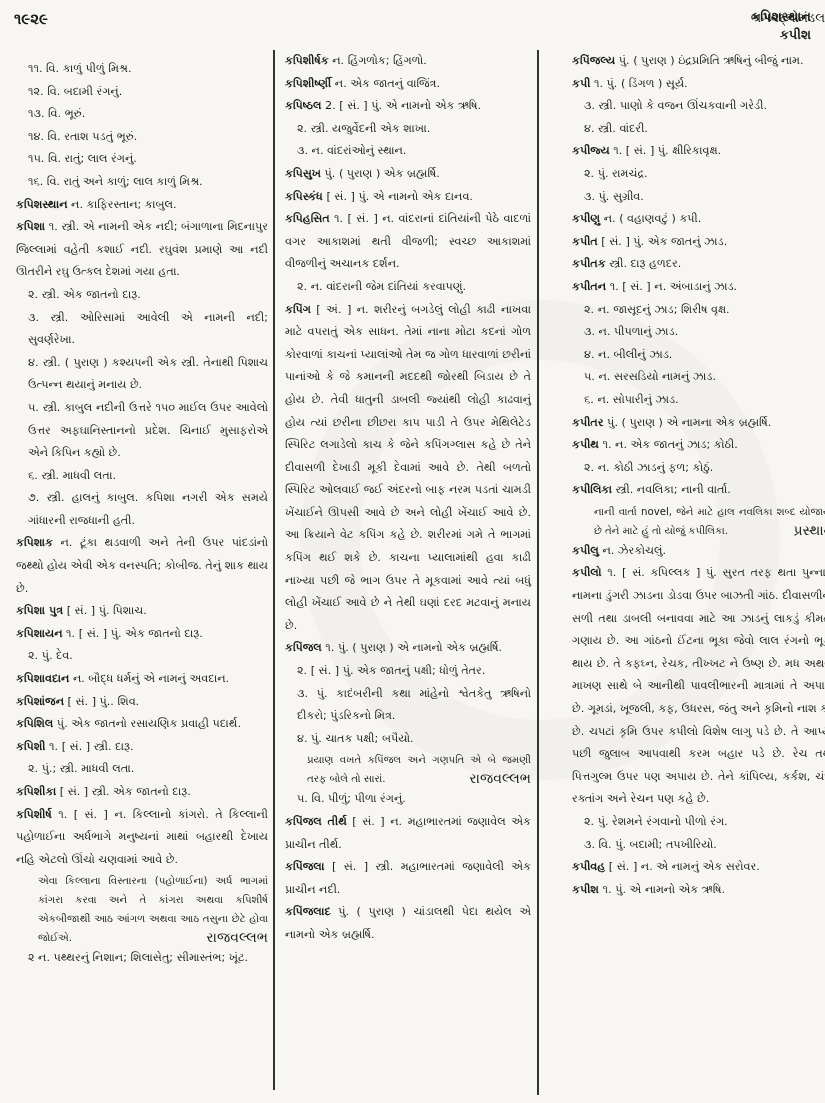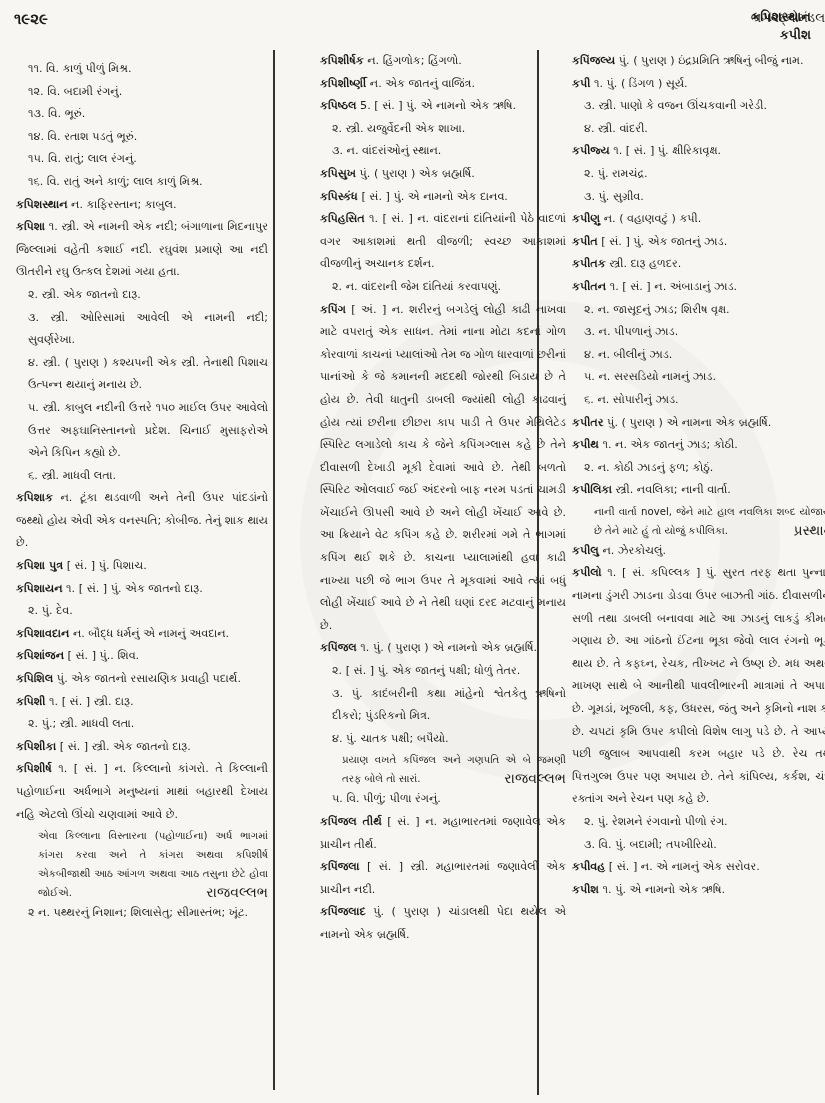--- a/index.html
+++ b/index.html
@@ -10,21 +10,21 @@
     color:#1a1a1a;
     position:relative;
   }
   .page { position:absolute; left:0; top:0; width:781px; height:1103px; }
   .header { position:absolute; top:0; left:0; width:825px; height:52px; }
   .hdr-page { position:absolute; left:14px; top:10px; font-size:15px; font-weight:bold; }
   .hdr-title { position:absolute; left:0; width:825px; top:10px; text-align:right; font-size:13px; }
   .hdr-guide { position:absolute; right:14px; top:8px; text-align:right; font-size:13px; font-weight:bold; line-height:18px; }
   .col { position:absolute; top:50px; font-size:11.2px; line-height:22.6px; }
   .col1 { left:16px; width:252px;margin-top:8px; }
-  .col2 { left:285px; width:246px;margin-left:35px; }
+  .col2 { left:285px; width:246px; }
   .col3 { left:572px; width:262px; }
   .divider { position:absolute; width:1.5px; background:#333; }
   .d1 { left:273px; top:50px; height:1040px; }
   .d2 { left:537px; top:50px; height:1045px; }
   .entry { margin:0; text-align:justify; }
   .entry .hw { font-weight:bold; }
   .sense { padding-left:12px; }
   .quote { padding-left:22px; font-size:10.2px; line-height:19px; }
   .quote .src { float:right; font-size:14px; }
   .quote:after { content:""; display:block; clear:both; }
@@ -56,38 +56,39 @@
       <div class="entry sense">૧૪. વિ. રતાશ પડતું ભૂરું.</div>
       <div class="entry sense">૧૫. વિ. રાતું; લાલ રંગનું.</div>
       <div class="entry sense">૧૬. વિ. રાતું અને કાળું; લાલ કાળું મિશ્ર.</div>
       <div class="entry"><span class="hw">કપિશસ્થાન</span><span> ન. કાફિરસ્તાન; કાબુલ.</span></div>
       <div class="entry"><span class="hw">કપિશા</span><span> ૧. સ્ત્રી. એ નામની એક નદી; બંગાળાના મિદનાપુર જિલ્લામાં વહેતી કશાઈ નદી. રઘુવંશ પ્રમાણે આ નદી ઊતરીને રઘુ ઉત્કલ દેશમાં ગયા હતા.</span></div>
       <div class="entry sense">૨. સ્ત્રી. એક જાતનો દારૂ.</div>
       <div class="entry sense">૩. સ્ત્રી. ઓરિસામાં આવેલી એ નામની નદી; સુવર્ણરેખા.</div>
       <div class="entry sense">૪. સ્ત્રી. ( પુરાણ ) કશ્યપની એક સ્ત્રી. તેનાથી પિશાચ ઉત્પન્ન થયાનું મનાય છે.</div>
       <div class="entry sense">૫. સ્ત્રી. કાબુલ નદીની ઉત્તરે ૧૫૦ માઈલ ઉપર આવેલો ઉત્તર અફઘાનિસ્તાનનો પ્રદેશ. ચિનાઈ મુસાફરોએ એને કિપિન કહ્યો છે.</div>
       <div class="entry sense">૬. સ્ત્રી. માધવી લતા.</div>
+      <div class="entry sense">૭. સ્ત્રી. હાલનું કાબુલ. કપિશા નગરી એક સમયે ગાંધારની રાજધાની હતી.</div>
       <div class="entry"><span class="hw">કપિશાક</span><span> ન. ટૂંકા થડવાળી અને તેની ઉપર પાંદડાંનો જથ્થો હોય એવી એક વનસ્પતિ; કોબીજ. તેનું શાક થાય છે.</span></div>
       <div class="entry"><span class="hw">કપિશા પુત્ર</span><span> [ સં. ] પું. પિશાચ.</span></div>
       <div class="entry"><span class="hw">કપિશાયન</span><span> ૧. [ સં. ] પું. એક જાતનો દારૂ.</span></div>
       <div class="entry sense">૨. પું. દેવ.</div>
       <div class="entry"><span class="hw">કપિશાવદાન</span><span> ન. બૌદ્ધ ધર્મનું એ નામનું અવદાન.</span></div>
       <div class="entry"><span class="hw">કપિશાંજન</span><span> [ સં. ] પું.. શિવ.</span></div>
       <div class="entry"><span class="hw">કપિશિલ</span><span> પું. એક જાતનો રસાયણિક પ્રવાહી પદાર્થ.</span></div>
       <div class="entry"><span class="hw">કપિશી</span><span> ૧. [ સં. ] સ્ત્રી. દારૂ.</span></div>
       <div class="entry sense">૨. પું.; સ્ત્રી. માધવી લતા.</div>
       <div class="entry"><span class="hw">કપિશીકા</span><span> [ સં. ] સ્ત્રી. એક જાતનો દારૂ.</span></div>
       <div class="entry"><span class="hw">કપિશીર્ષ</span><span> ૧. [ સં. ] ન. કિલ્લાનો કાંગરો. તે કિલ્લાની પહોળાઈના અર્ધભાગે મનુષ્યનાં માથાં બહારથી દેખાય નહિ એટલો ઊંચો ચણવામાં આવે છે.</span></div>
       <div class="entry quote"><span>એવા કિલ્લાના વિસ્તારના (પહોળાઈના) અર્ધ ભાગમાં કાંગરા કરવા અને તે કાંગરા અથવા કપિશીર્ષ એકબીજાથી આઠ આંગળ અથવા આઠ તસુના છેટે હોવા જોઈએ.</span><span class="src">રાજવલ્લભ</span></div>
       <div class="entry sense">૨ ન. પથ્થરનું નિશાન; શિલાસેતુ; સીમાસ્તંભ; ખૂંટ.</div>
     </div>
   <div class="col col2">
       <div class="entry"><span class="hw">કપિશીર્ષક</span><span> ન. હિંગળોક; હિંગળો.</span></div>
       <div class="entry"><span class="hw">કપિશીર્ષ્ણી</span><span> ન. એક જાતનું વાજિંત્ર.</span></div>
-      <div class="entry"><span class="hw">કપિષ્ઠલ</span><span> 5. [ સં. ] પું. એ નામનો એક ઋષિ.</span></div>
+      <div class="entry"><span class="hw">કપિષ્ઠલ</span><span> 2. [ સં. ] પું. એ નામનો એક ઋષિ.</span></div>
       <div class="entry sense">૨. સ્ત્રી. યજુર્વેદની એક શાખા.</div>
       <div class="entry sense">૩. ન. વાંદરાંઓનું સ્થાન.</div>
       <div class="entry"><span class="hw">કપિસુખ</span><span> પું. ( પુરાણ ) એક બ્રહ્મર્ષિ.</span></div>
       <div class="entry"><span class="hw">કપિસ્કંધ</span><span> [ સં. ] પું. એ નામનો એક દાનવ.</span></div>
       <div class="entry"><span class="hw">કપિહસિત</span><span> ૧. [ સં. ] ન. વાંદરાનાં દાંતિયાંની પેઠે વાદળાં વગર આકાશમાં થતી વીજળી; સ્વચ્છ આકાશમાં વીજળીનું અચાનક દર્શન.</span></div>
       <div class="entry sense">૨. ન. વાંદરાની જેમ દાંતિયાં કરવાપણું.</div>
       <div class="entry"><span class="hw">કપિંગ</span><span> [ અં. ] ન. શરીરનું બગડેલું લોહી કાઢી નાખવા માટે વપરાતું એક સાધન. તેમાં નાના મોટા કદનાં ગોળ કોરવાળાં કાચનાં પ્યાલાંઓ તેમ જ ગોળ ધારવાળાં છરીનાં પાનાંઓ કે જે કમાનની મદદથી જોરથી બિડાય છે તે હોય છે. તેવી ધાતુની ડાબલી જ્યાંથી લોહી કાઢવાનું હોય ત્યાં છરીના છીછરા કાપ પાડી તે ઉપર મેથિલેટેડ સ્પિરિટ લગાડેલો કાચ કે જેને કપિંગગ્લાસ કહે છે તેને દીવાસળી દેખાડી મૂકી દેવામાં આવે છે. તેથી બળતો સ્પિરિટ ઓલવાઈ જઈ અંદરનો બાફ નરમ પડતાં ચામડી ખેંચાઈને ઊપસી આવે છે અને લોહી ખેંચાઈ આવે છે. આ ક્રિયાને વેટ કપિંગ કહે છે. શરીરમાં ગમે તે ભાગમાં કપિંગ થઈ શકે છે. કાચના પ્યાલામાંથી હવા કાઢી નાખ્યા પછી જે ભાગ ઉપર તે મૂકવામાં આવે ત્યાં બધું લોહી ખેંચાઈ આવે છે ને તેથી ઘણાં દરદ મટવાનું મનાય છે.</span></div>
       <div class="entry"><span class="hw">કપિંજલ</span><span> ૧. પું. ( પુરાણ ) એ નામનો એક બ્રહ્મર્ષિ.</span></div>
       <div class="entry sense">૨. [ સં. ] પું. એક જાતનું પક્ષી; ધોળું તેતર.</div>
       <div class="entry sense">૩. પું. કાદંબરીની કથા માંહેનો શ્વેતકેતુ ઋષિનો દીકરો; પુંડરિકનો મિત્ર.</div>

